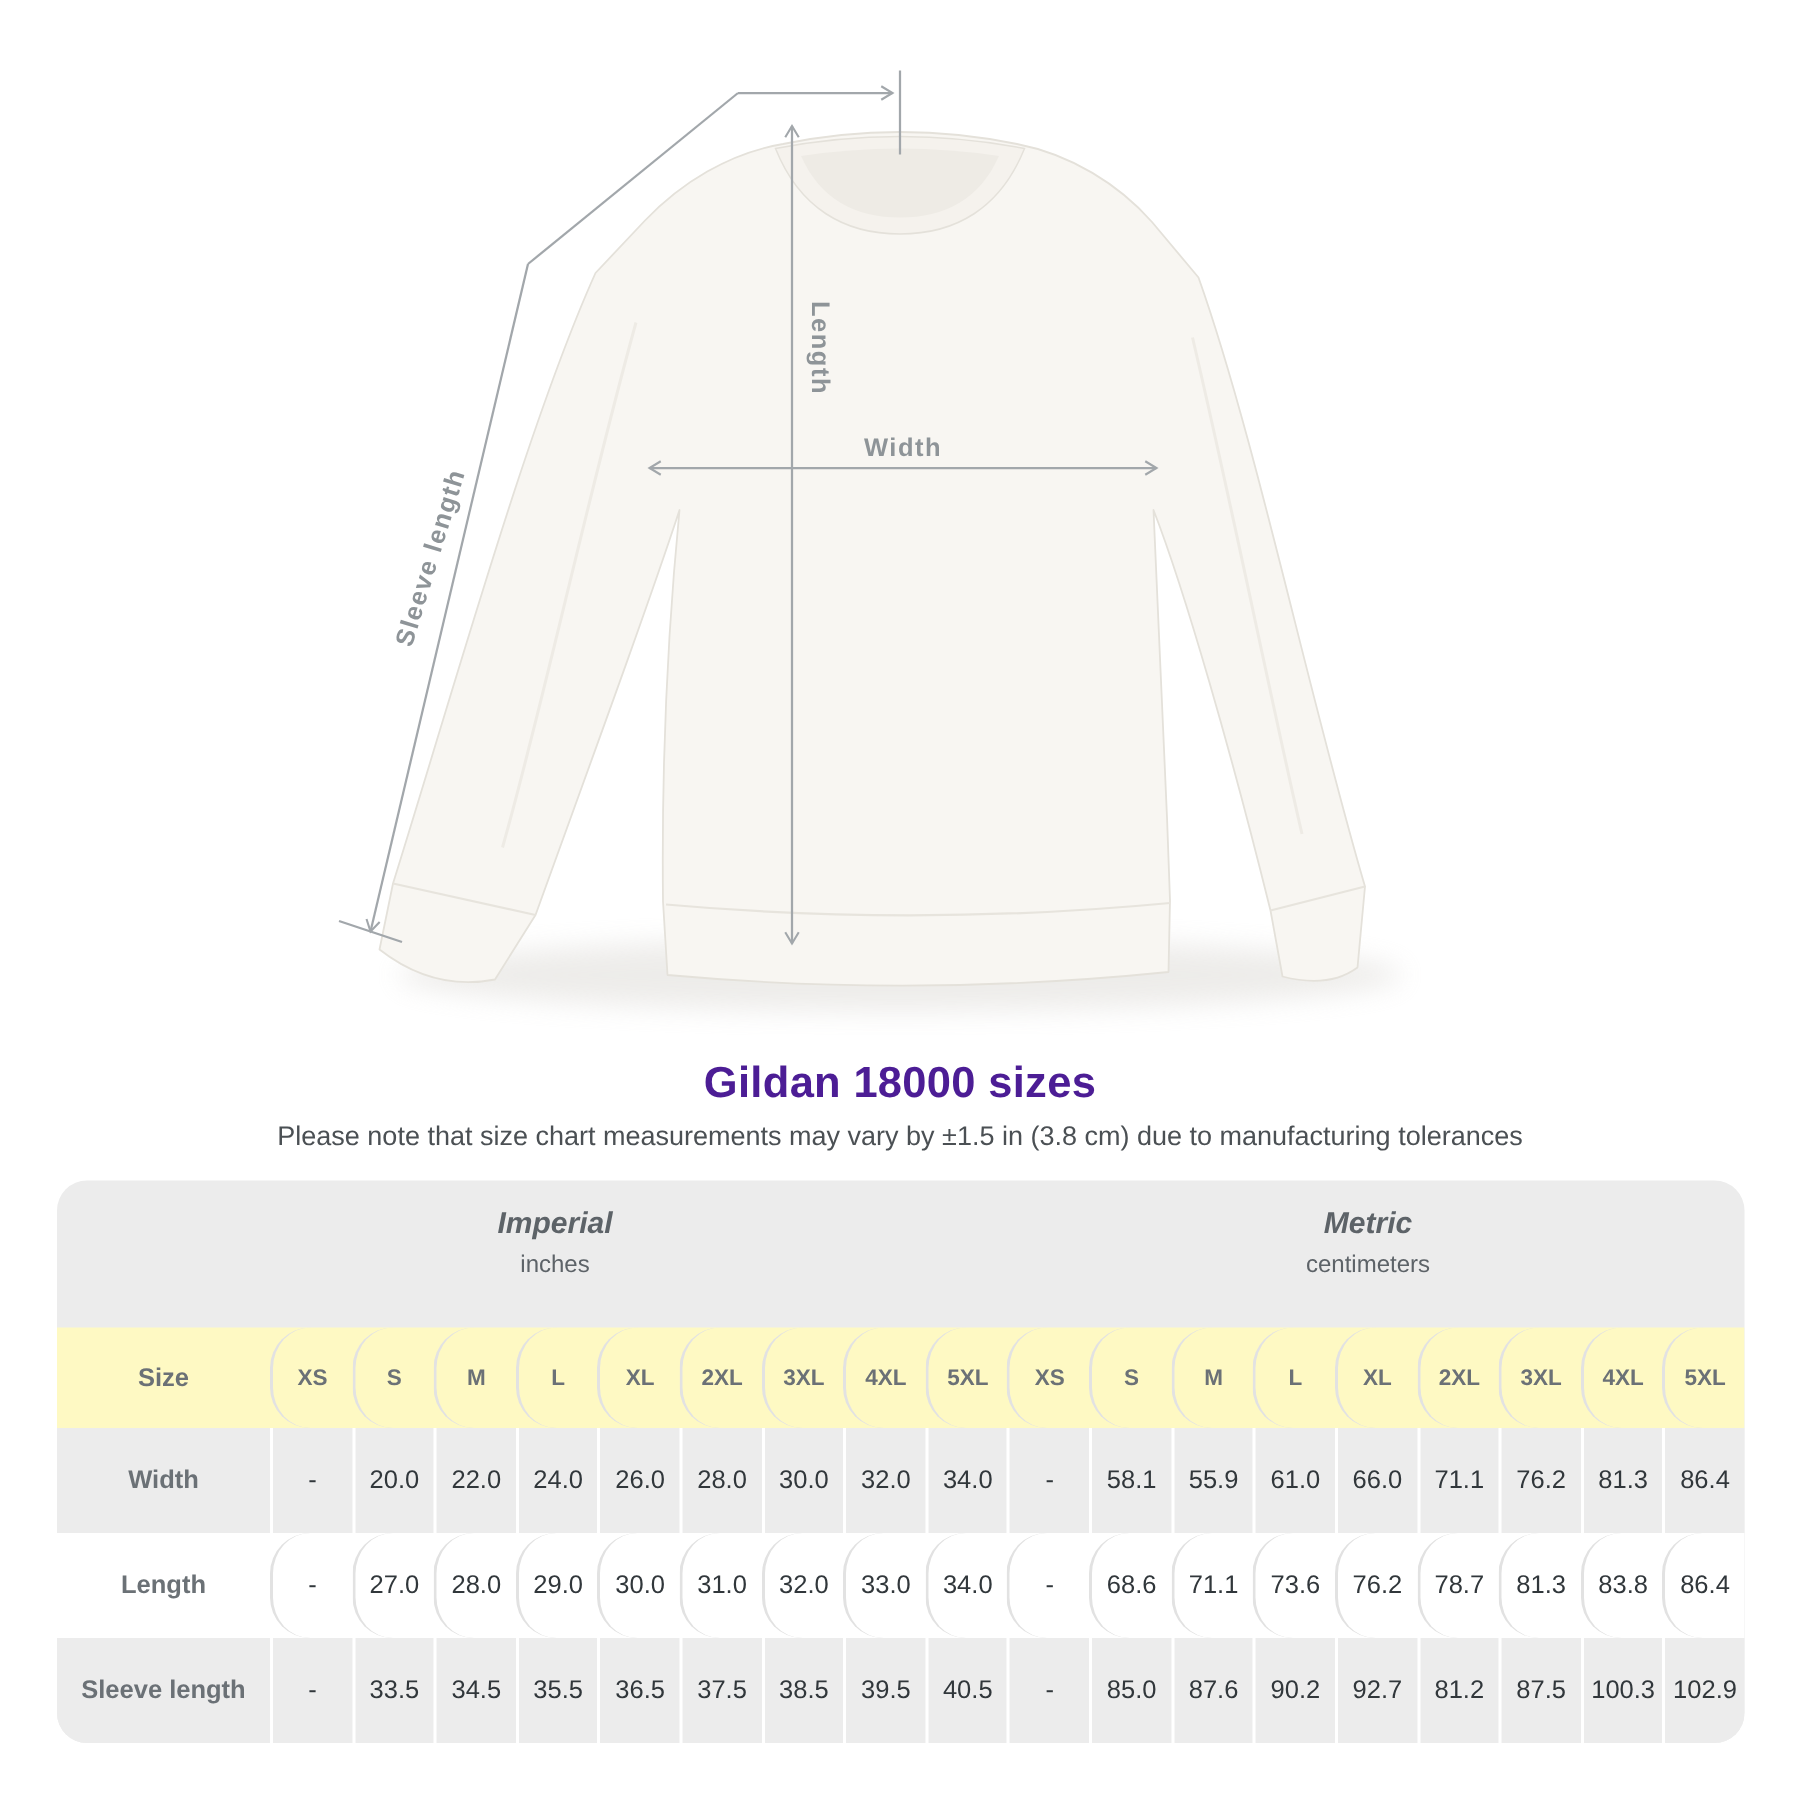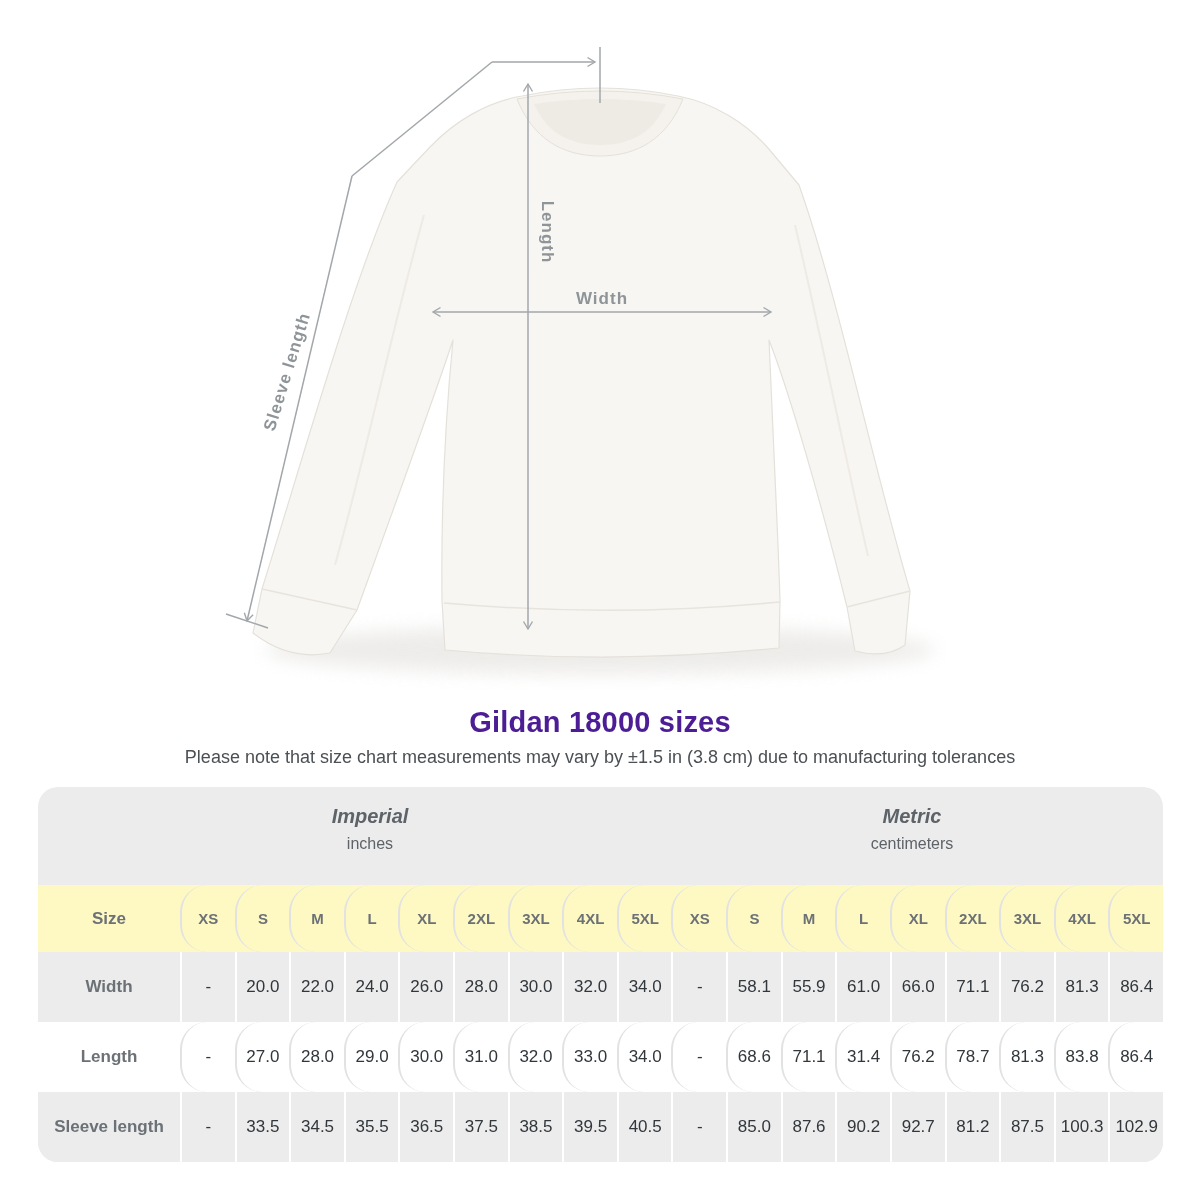--- a/index.html
+++ b/index.html
@@ -164,21 +164,21 @@
       <div class="cell val">28.0</div>
       <div class="cell val">29.0</div>
       <div class="cell val">30.0</div>
       <div class="cell val">31.0</div>
       <div class="cell val">32.0</div>
       <div class="cell val">33.0</div>
       <div class="cell val">34.0</div>
       <div class="cell val">-</div>
       <div class="cell val">68.6</div>
       <div class="cell val">71.1</div>
-      <div class="cell val">31.4</div>
+      <div class="cell val">73.6</div>
       <div class="cell val">76.2</div>
       <div class="cell val">78.7</div>
       <div class="cell val">81.3</div>
       <div class="cell val">83.8</div>
       <div class="cell val">86.4</div>
     </div>
 
     <div class="row data-row gray">
       <div class="cell label-cell">Sleeve length</div>
       <div class="cell val">-</div>

